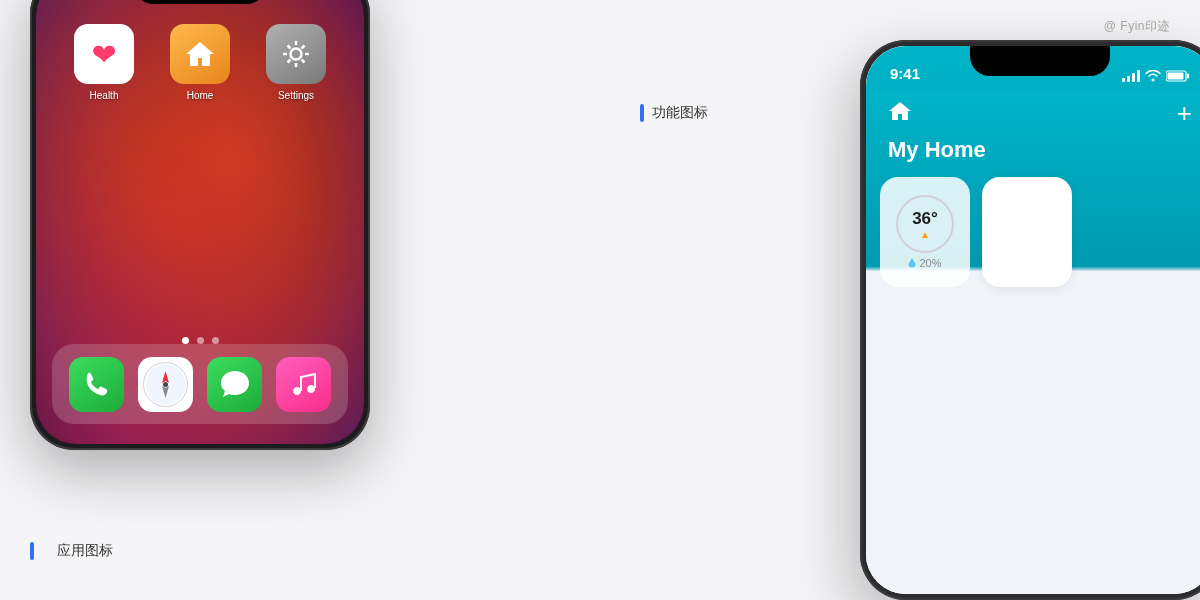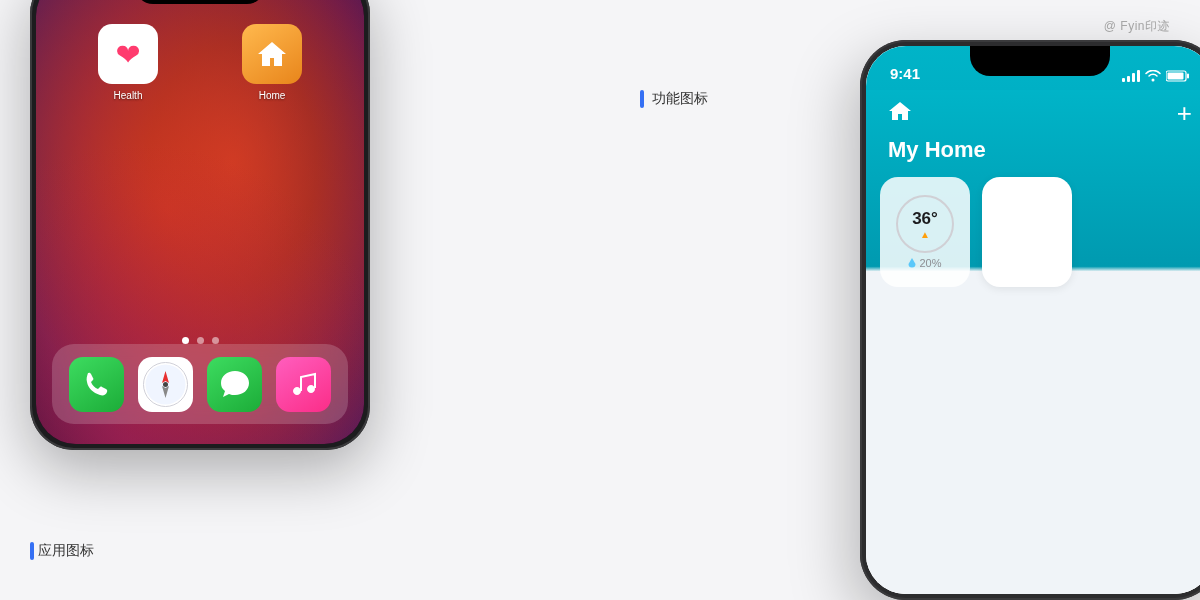--- a/index.html
+++ b/index.html
@@ -268,21 +268,21 @@
       background: linear-gradient(145deg, #ff5ebe, #fb2d88);
     }
 
     
     .section-label-left {
       position: absolute;
       bottom: 40px;
       left: 30px;
       display: flex;
       align-items: center;
-      gap: 4px;
+      gap: 23px;
     }
 
     .label-accent {
       width: 4px;
       height: 18px;
       background: #3570f4;
       border-radius: 2px;
     }
 
     .label-text {
@@ -296,21 +296,21 @@
       position: absolute;
       right: 0;
       top: 0;
       width: 620px;
       height: 600px;
     }
 
     
     .section-label-right {
       position: absolute;
-      top: 90px;
+      top: 104px;
       left: 60px;
       display: flex;
       align-items: center;
       gap: 8px;
     }
 
     
     .iphone-right {
       position: absolute;
       right: -20px;
@@ -495,20 +495,38 @@
           <div class="app-icon-container">
             <div class="app-icon icon-home">
               <svg width="36" height="36" viewBox="0 0 36 36">
                 <path d="M18 6L4 18h4v12h8v-8h4v8h8V18h4z" fill="white"></path>
               </svg>
             </div>
             <span class="app-label">Home</span>
           </div>
 
 
+          <div class="app-icon-container">
+            <div class="app-icon icon-settings">
+              <svg width="34" height="34" viewBox="0 0 34 34">
+                <circle cx="17" cy="17" r="5.5" fill="none" stroke="white" stroke-width="2.5"></circle>
+                <g stroke="white" stroke-width="2.5">
+                  <line x1="17" y1="4" x2="17" y2="8"></line>
+                  <line x1="17" y1="26" x2="17" y2="30"></line>
+                  <line x1="4" y1="17" x2="8" y2="17"></line>
+                  <line x1="26" y1="17" x2="30" y2="17"></line>
+                  <line x1="8.5" y1="8.5" x2="11.5" y2="11.5"></line>
+                  <line x1="22.5" y1="22.5" x2="25.5" y2="25.5"></line>
+                  <line x1="25.5" y1="8.5" x2="22.5" y2="11.5"></line>
+                  <line x1="11.5" y1="22.5" x2="8.5" y2="25.5"></line>
+                </g>
+              </svg>
+            </div>
+            <span class="app-label">Settings</span>
+          </div>
         </div>
 
         <div class="page-dots">
           <div class="dot active"></div>
           <div class="dot"></div>
           <div class="dot"></div>
         </div>
 
         <div class="dock">
 

